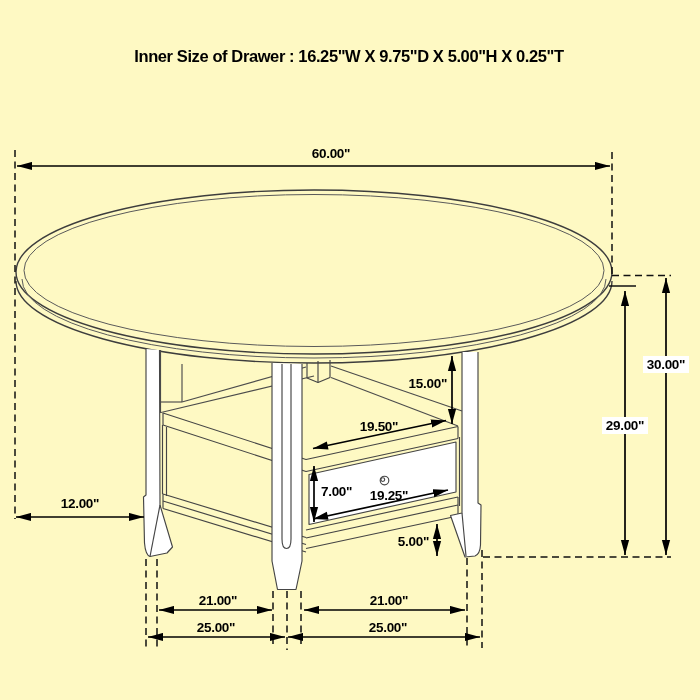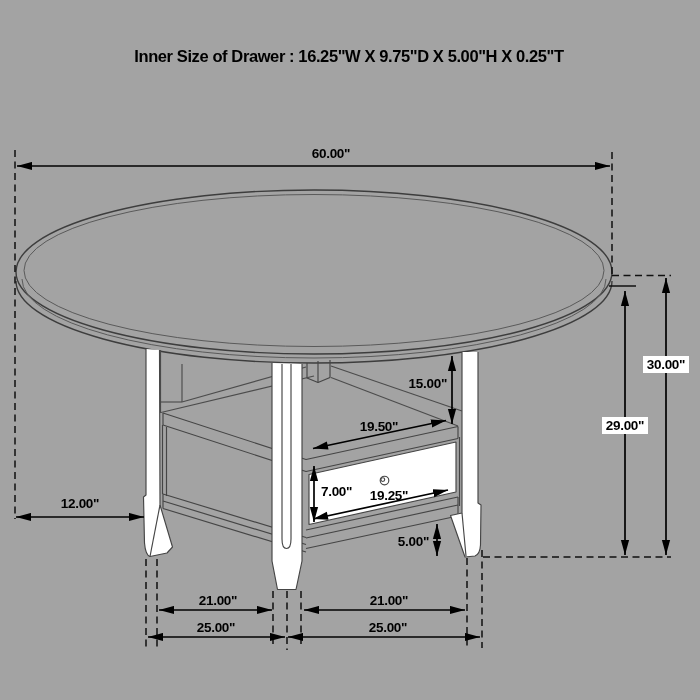--- a/index.html
+++ b/index.html
@@ -1,16 +1,16 @@
 <!DOCTYPE html>
 <html><head>
 <meta charset="utf-8">
 <style>
   html,body{margin:0;padding:0;background:#ffffff;}
-  .stage{position:relative;width:700px;height:700px;background:#a3a3a3;overflow:hidden;
+  .stage{position:relative;width:700px;height:700px;background:#fef9c3;overflow:hidden;
          font-family:"Liberation Sans",sans-serif;}
   svg text{font-family:"Liberation Sans",sans-serif;font-weight:bold;fill:#000;
            letter-spacing:-0.3px;}
   text.dim{font-size:13.5px;}
   text.title{font-size:16.5px;letter-spacing:-0.4px;}
 </style>
 </head>
 <body>
 
 <div class="stage">

